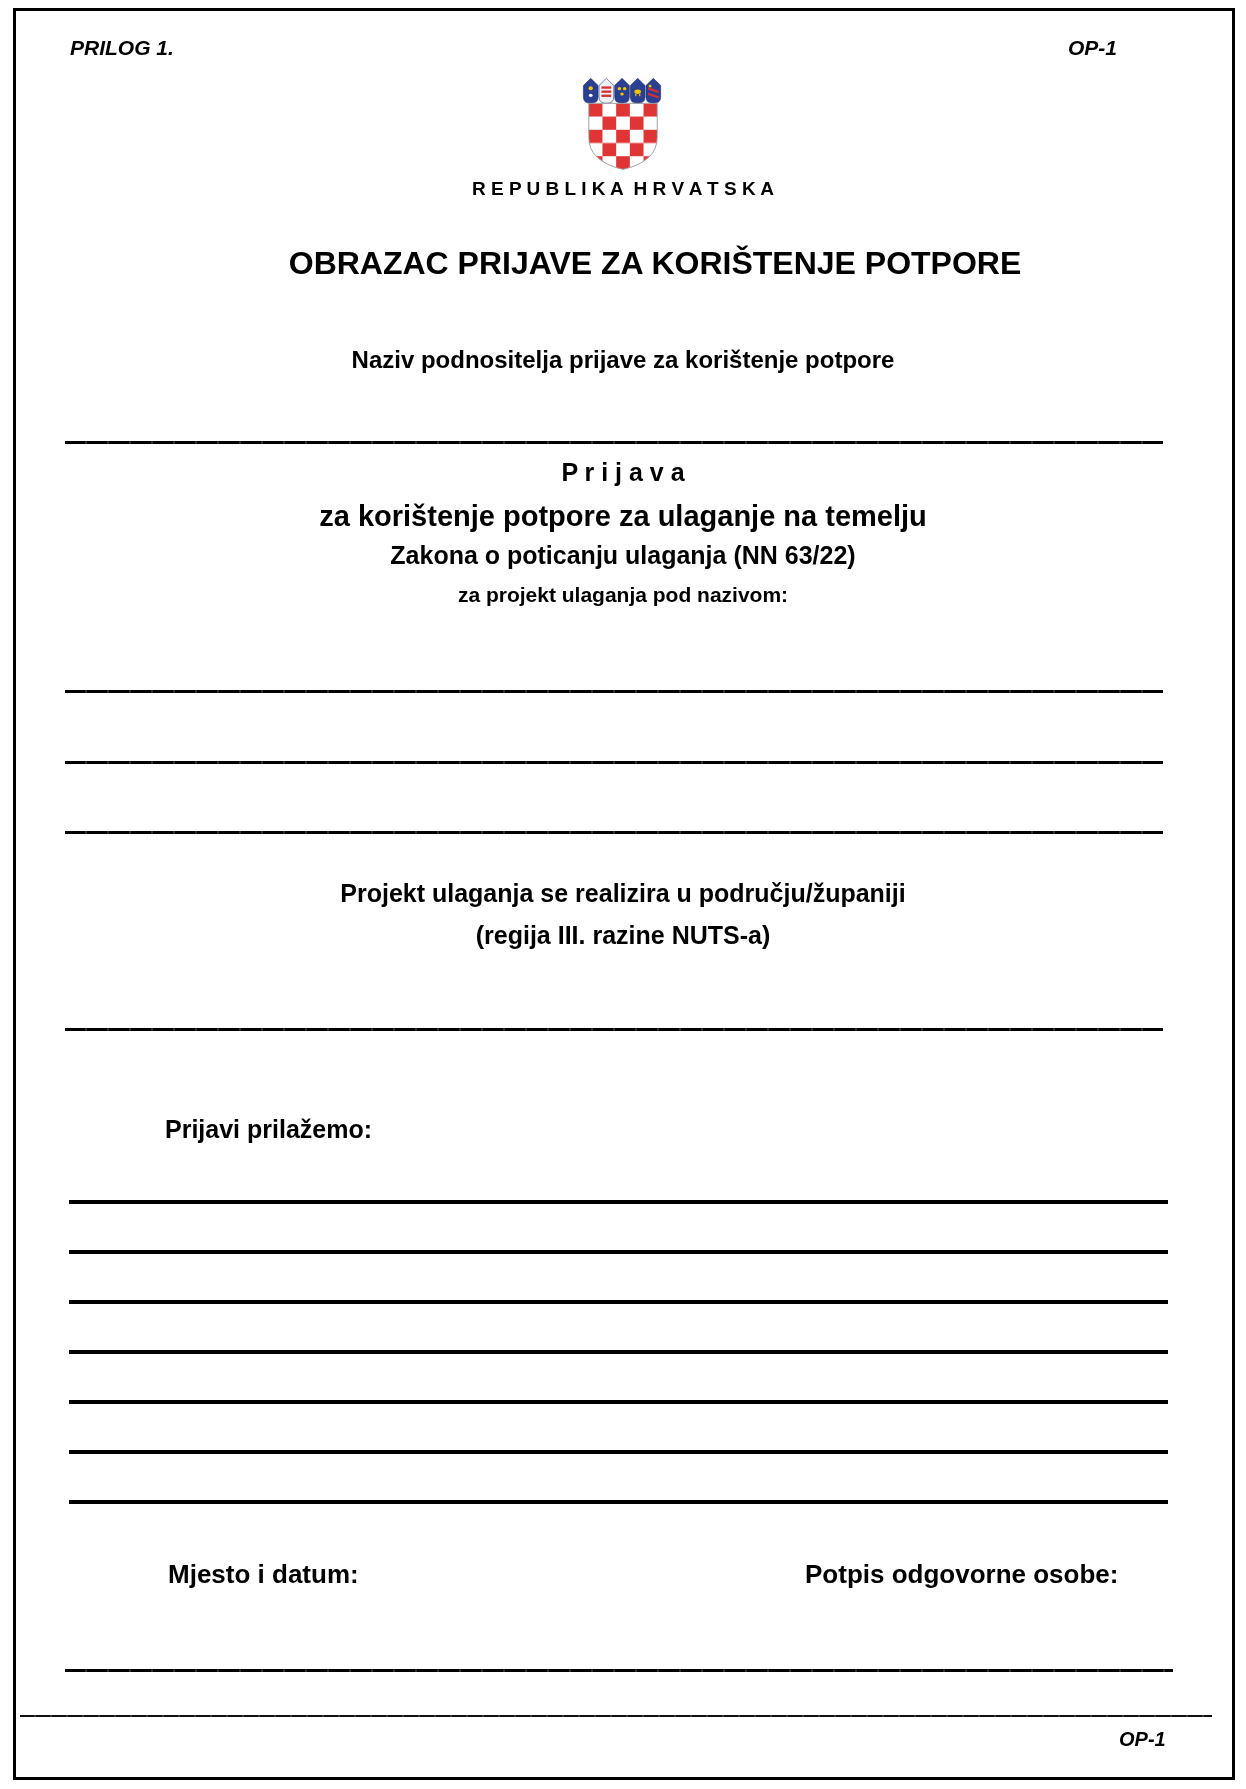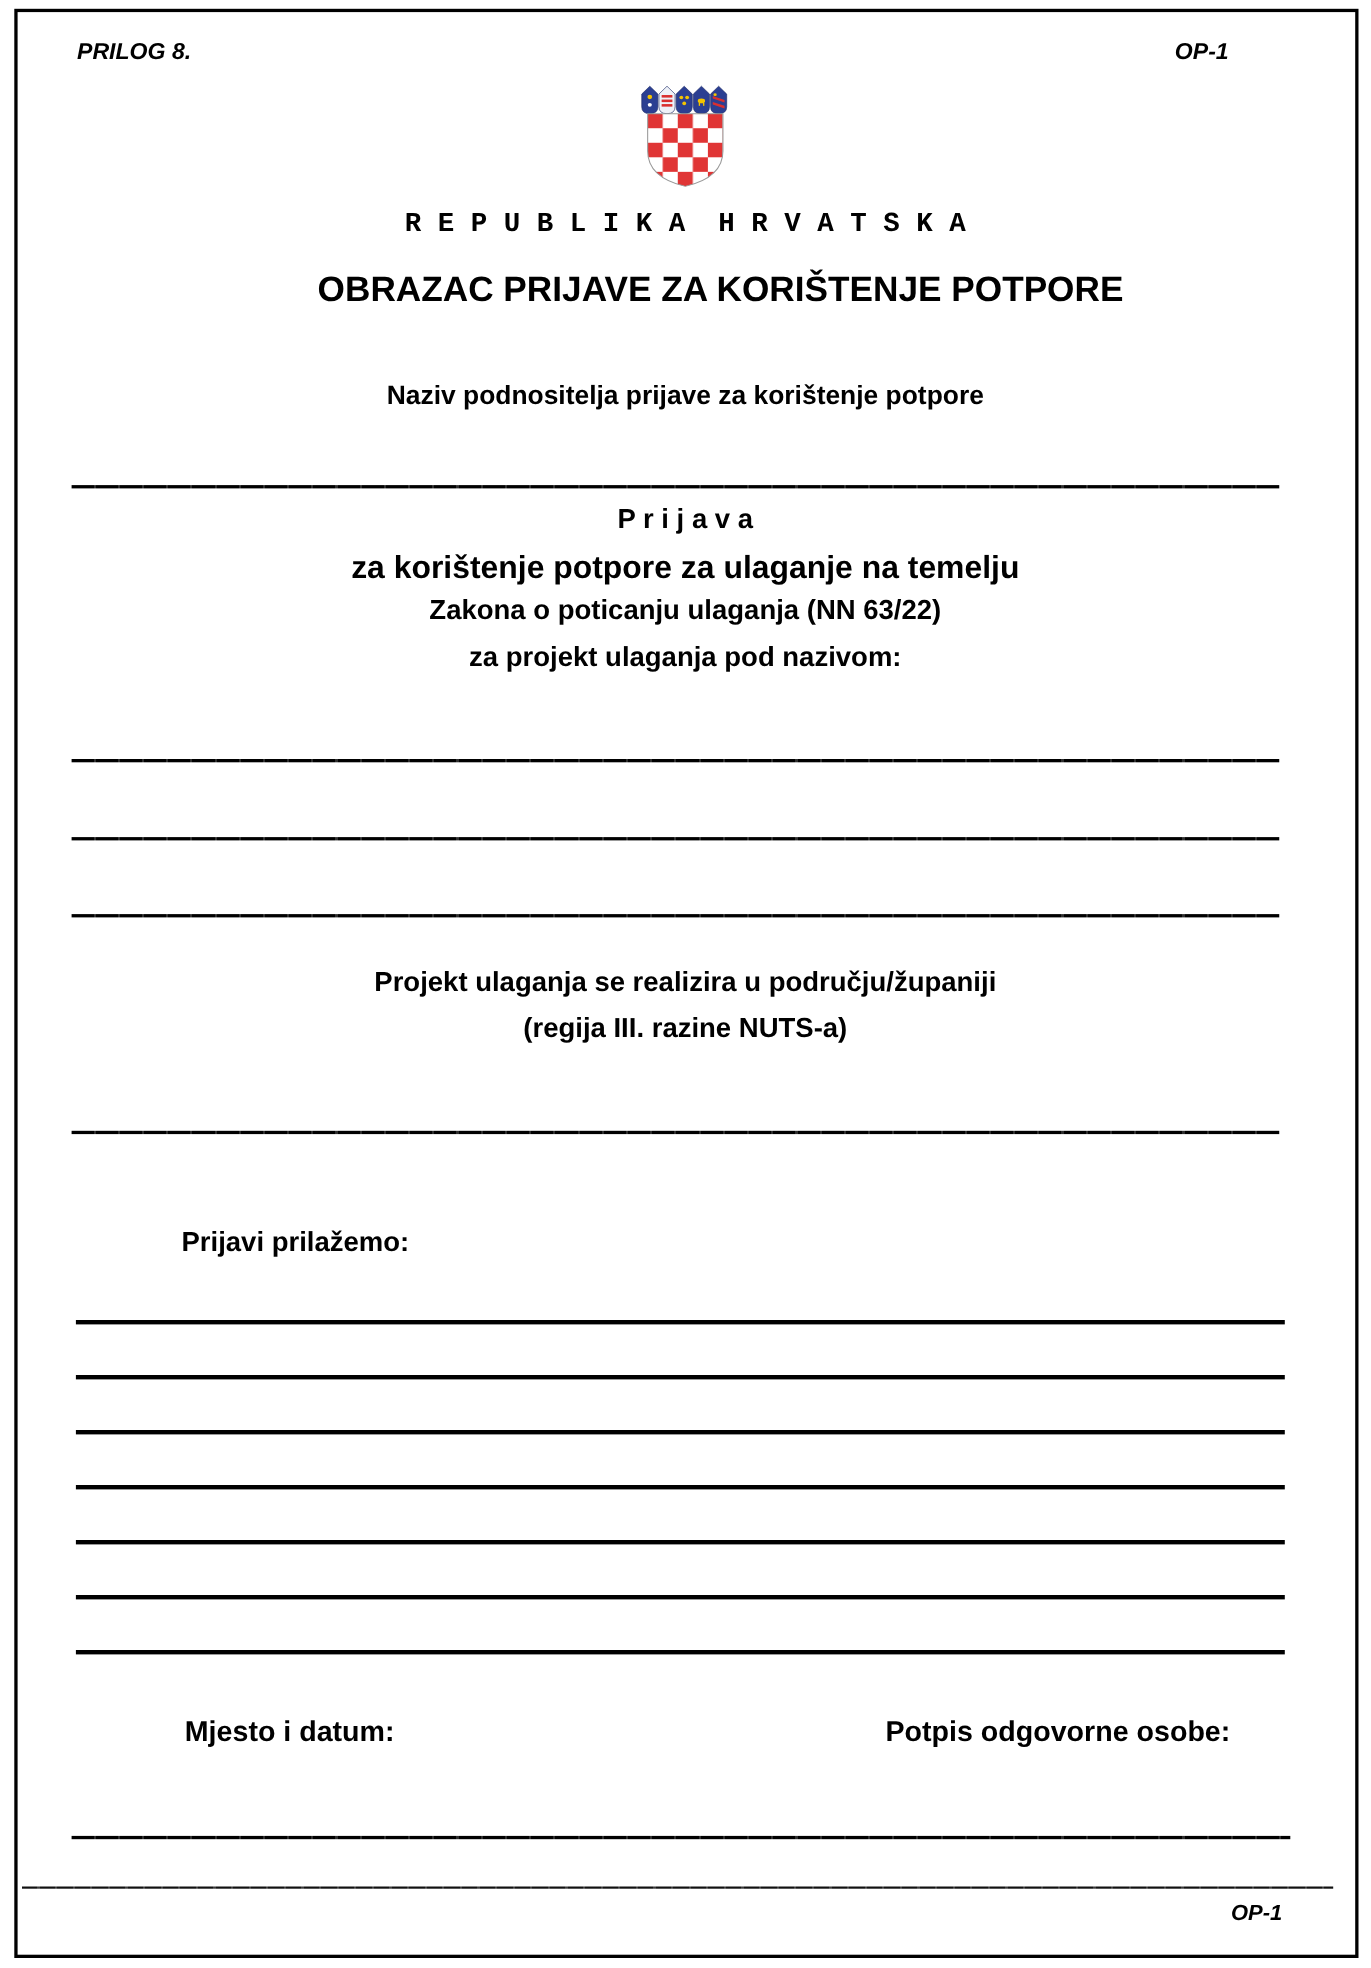--- a/index.html
+++ b/index.html
@@ -18,27 +18,27 @@
     border:3px solid #000;
     box-sizing:border-box;
   }
   .txt { position:absolute; white-space:pre; line-height:1.15; }
   .center { left:0; width:100%; text-align:center; }
   .italic { font-style:italic; }
 
   .prilog      { left:70px;  top:36px;  font-size:21px; }
   .op-top      { left:1068px;top:36px;  font-size:21px; }
   .emblem      { position:absolute; top:73px; left:50%; transform:translateX(-50%); }
-  .country     { top:190px;  font-size:25px;font-family:Liberation Mono, monospace; }
+  .country     { top:178px;  font-size:19px; }
   .form-title  { top:245px;  font-size:32px;padding-left:32px; }
   .applicant   { top:346px;  font-size:24px; }
   .app-title   { top:458px;  font-size:25px; }
   .app-sub1    { top:500px;  font-size:29px; }
   .app-sub2    { top:541px;  font-size:25px; }
-  .app-sub3    { top:583px;  font-size:25px; }
+  .app-sub3    { top:583px;  font-size:21px; }
   .region1     { top:879px;  font-size:25px; }
   .region2     { top:921px;  font-size:25px; }
   .attach      { left:165px; top:1115px; font-size:25px; }
   .placedate   { left:168px; top:1560px; font-size:26px; }
   .signlabel   { left:805px; top:1560px; font-size:26px;text-align:center; }
   .op-bottom   { left:1119px;top:1728px; font-size:20px; }
 
   .uline {
     position:absolute; left:65px; width:1098px; height:3px;
     background:repeating-linear-gradient(90deg,#000 0 20px,#2e2e2e 20px 22px);
@@ -60,21 +60,21 @@
     position:absolute; left:20px; top:1715px; width:1192px; height:2px;
     background:repeating-linear-gradient(90deg,#111 0 14px,#3a3a3a 14px 16px);
   }
 </style>
 </head>
 <body>
 
 <div class="page">
   <div class="frame"></div>
 
-  <div class="txt italic prilog">PRILOG 8.</div>
+  <div class="txt italic prilog">PRILOG 1.</div>
   <div class="txt italic op-top">OP-1</div>
 
   <div class="emblem">
     <svg width="88" height="100" viewBox="0 0 90 112" preserveAspectRatio="none">
       <defs>
         <clipPath id="shieldClip">
           <path d="M10,34 H80 V72 Q80,99 45,108 Q10,99 10,72 Z"></path>
         </clipPath>
         <pattern id="cb" x="10" y="34" width="28" height="29.6" patternUnits="userSpaceOnUse">
           <rect width="28" height="29.6" fill="#ffffff"></rect>

